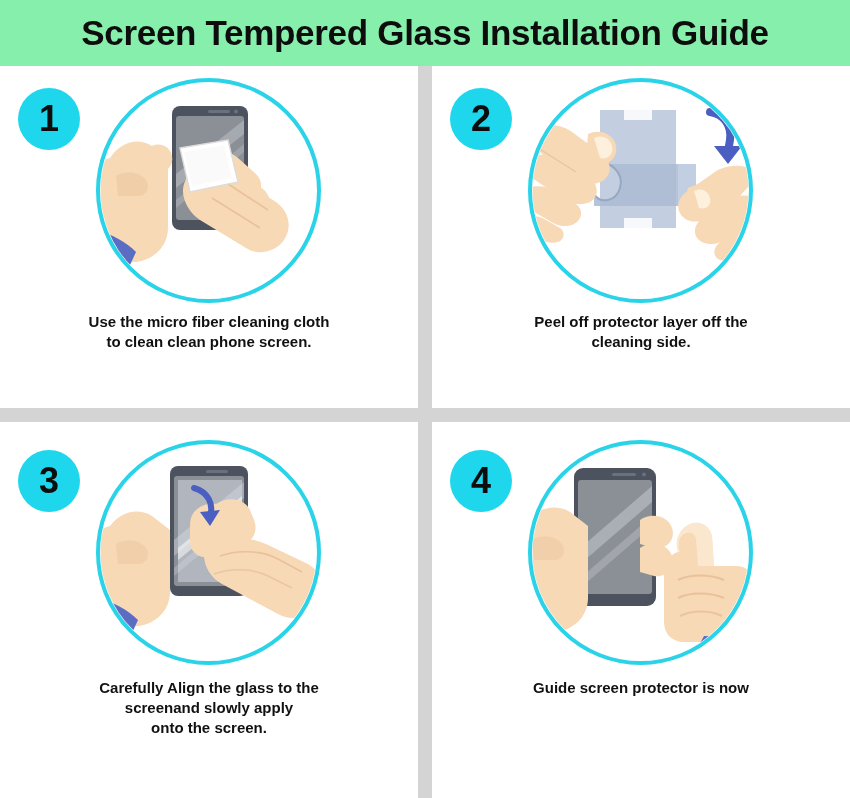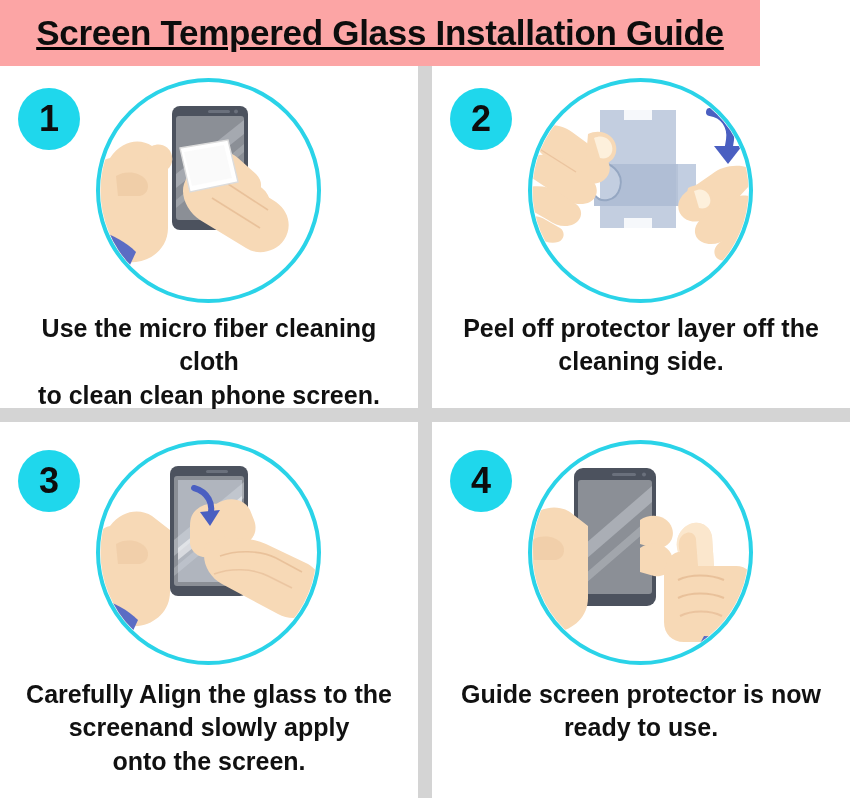--- a/index.html
+++ b/index.html
@@ -18,27 +18,26 @@
     position: relative;
     width: 850px;
     height: 798px;
     background: #ffffff;
   }
 
   
   .header-bar {
     position: absolute;
     left: 0; top: 0;
-    width: 760px;
+    width: 850px;
     height: 66px;
-    background: #fca5a5;
+    background: #86efac;
     display: flex;
     align-items: center;
     justify-content: center;
-    text-decoration: underline;
   }
   .header-title {
     font-size: 35px;
     font-weight: bold;
     color: #0d0d0d;
     letter-spacing: -0.3px;
     white-space: nowrap;
     font-family: "Liberation Sans", sans-serif;
   }
 
@@ -119,21 +118,21 @@
     height: 225px;
   }
 
   
   .caption {
     position: absolute;
     left: 14px;
     right: 14px;
     top: 246px;
     text-align: center;
-    font-size: 25px;
+    font-size: 15px;
     font-weight: bold;
     color: #111111;
     line-height: 1.33;
     font-family: "Liberation Sans", sans-serif;
   }
   .panel-3 .caption, .panel-4 .caption { top: 256px; }
   .caption .cline { display: block; }
 </style>
 </head>
 <body>
@@ -317,18 +316,17 @@
             <path d="M150 112 C146 100 152 88 162 84 C172 80 182 86 184 96 L186 126 L170 126 L168 100 C168 94 162 90 156 94 C150 98 150 106 152 112 Z" fill="#fdf0dc" opacity="0.6"></path>
             <path d="M150 140 C162 134 182 134 196 140" fill="none" stroke="#e2b68f" stroke-width="2" opacity="0.7"></path>
             <path d="M150 158 C162 152 182 152 196 158" fill="none" stroke="#e2b68f" stroke-width="2" opacity="0.7"></path>
             <path d="M152 176 C164 170 182 170 194 176" fill="none" stroke="#e2b68f" stroke-width="2" opacity="0.6"></path>
             <path d="M176 196 C190 196 206 200 216 208 L206 226 L162 222 Z" fill="#5b6cc4"></path>
           </g>
         </svg>
       </div>
       <div class="caption">
         <span class="cline">Guide screen protector is now</span>
-        <span class="cline">ready to use.</span>
       </div>
     </div>
 
   </div>
 </div>
 
 </body></html>

